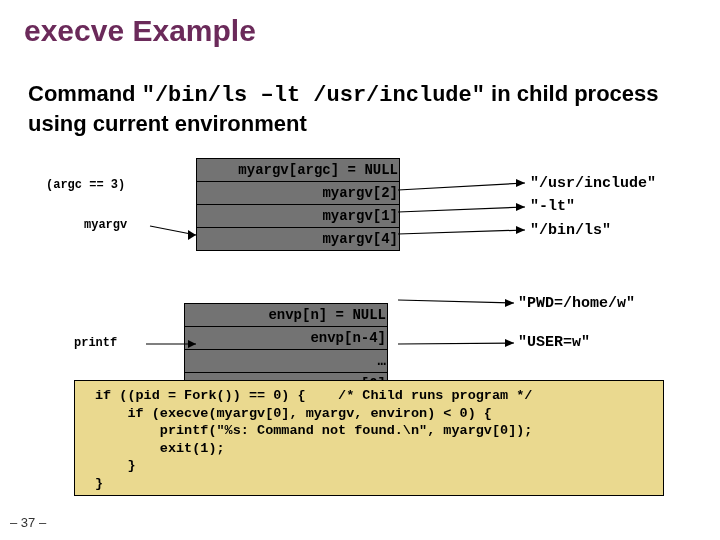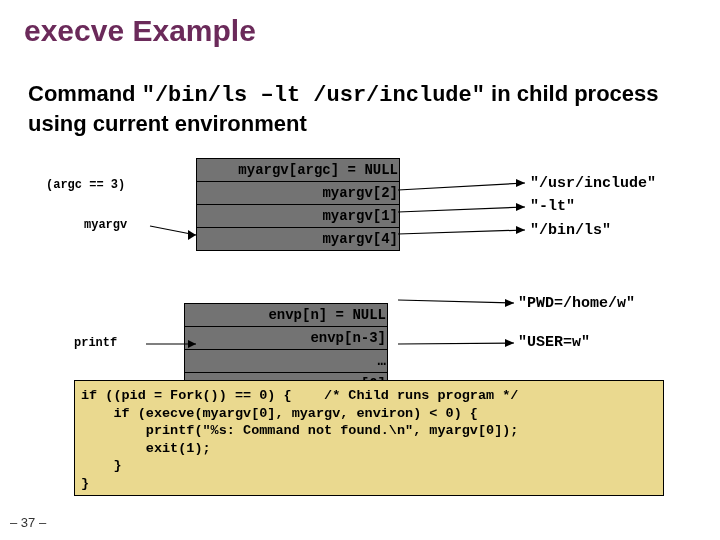--- a/index.html
+++ b/index.html
@@ -101,21 +101,21 @@
   
   .codebox {
     position: absolute;
     top: 380px;
     left: 74px;
     width: 590px;
     height: 116px;
     background: #ead98f;
     border: 1px solid #000;
     box-sizing: border-box;
-    padding: 6px 6px;
+    padding: 6px 20px;
     font-family: "Courier New", Courier, monospace;
     font-weight: bold;
     font-size: 13.5px;
     white-space: pre;
     line-height: 1.3;
     color: #000;
   }
 
   .pagenum {
     position: absolute;
@@ -160,21 +160,21 @@
 <div class="ptr-lbl usr-include">"/usr/include"</div>
 <div class="ptr-lbl dash-lt">"-lt"</div>
 <div class="ptr-lbl bin-ls">"/bin/ls"</div>
 
 <table class="envp-table">
   <tbody>
       <tr>
         <td>envp[n] = NULL</td>
       </tr>
   <tr>
-        <td>envp[n-3]</td>
+        <td>envp[n-4]</td>
       </tr>
   <tr>
         <td>…</td>
       </tr>
   <tr>
         <td>envp[0]</td>
       </tr>
 </tbody>
   </table>
 

